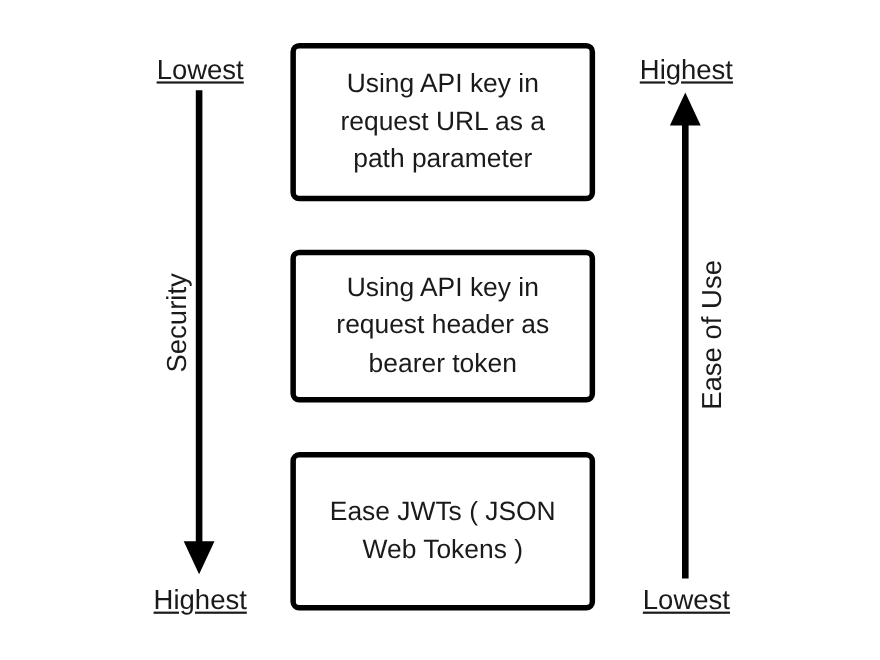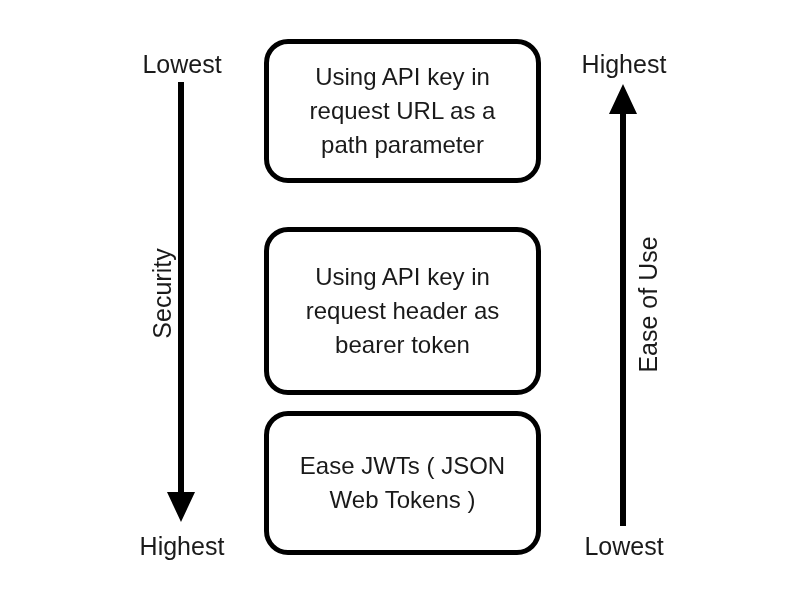--- a/index.html
+++ b/index.html
@@ -19,20 +19,21 @@
   }
 
   
   .axis-label-end {
     position: absolute;
     font-size: 25px;
     color: #1a1a1a;
     line-height: 1;
     white-space: nowrap;
     text-align: center;
+    text-decoration: underline;
   }
   .axis-name {
     position: absolute;
     font-size: 25px;
     color: #1a1a1a;
     line-height: 1;
     white-space: nowrap;
     transform-origin: 50% 50%;
     transform: rotate(-90deg);
     text-align: center;
@@ -53,33 +54,33 @@
   #arrow-left-svg  { left: 160px; top: 78px; }
   #arrow-right-svg { left: 602px; top: 78px; }
 
   
   .method-box {
     position: absolute;
     left: 264px;
     width: 277px;
     box-sizing: border-box;
     border: 5px solid #000000;
-    border-radius: 24px;
+    border-radius: 8px;
     background: #ffffff;
     display: flex;
     align-items: center;
     justify-content: center;
     text-align: center;
     color: #1a1a1a;
     font-size: 24px;
     line-height: 1.42;
     padding: 6px 14px;
   }
   #method-box-0 { top: 39px;  height: 144px; }
-  #method-box-1 { top: 227px; height: 168px; }
+  #method-box-1 { top: 227px; height: 139px; }
   #method-box-2 { top: 411px; height: 144px; }
 
   .method-box-text { display: block; }
 </style>
 </head>
 <body>
 
 <div id="canvas">
 
   <div class="axis-label-end" id="axis-left-top">Lowest</div>

